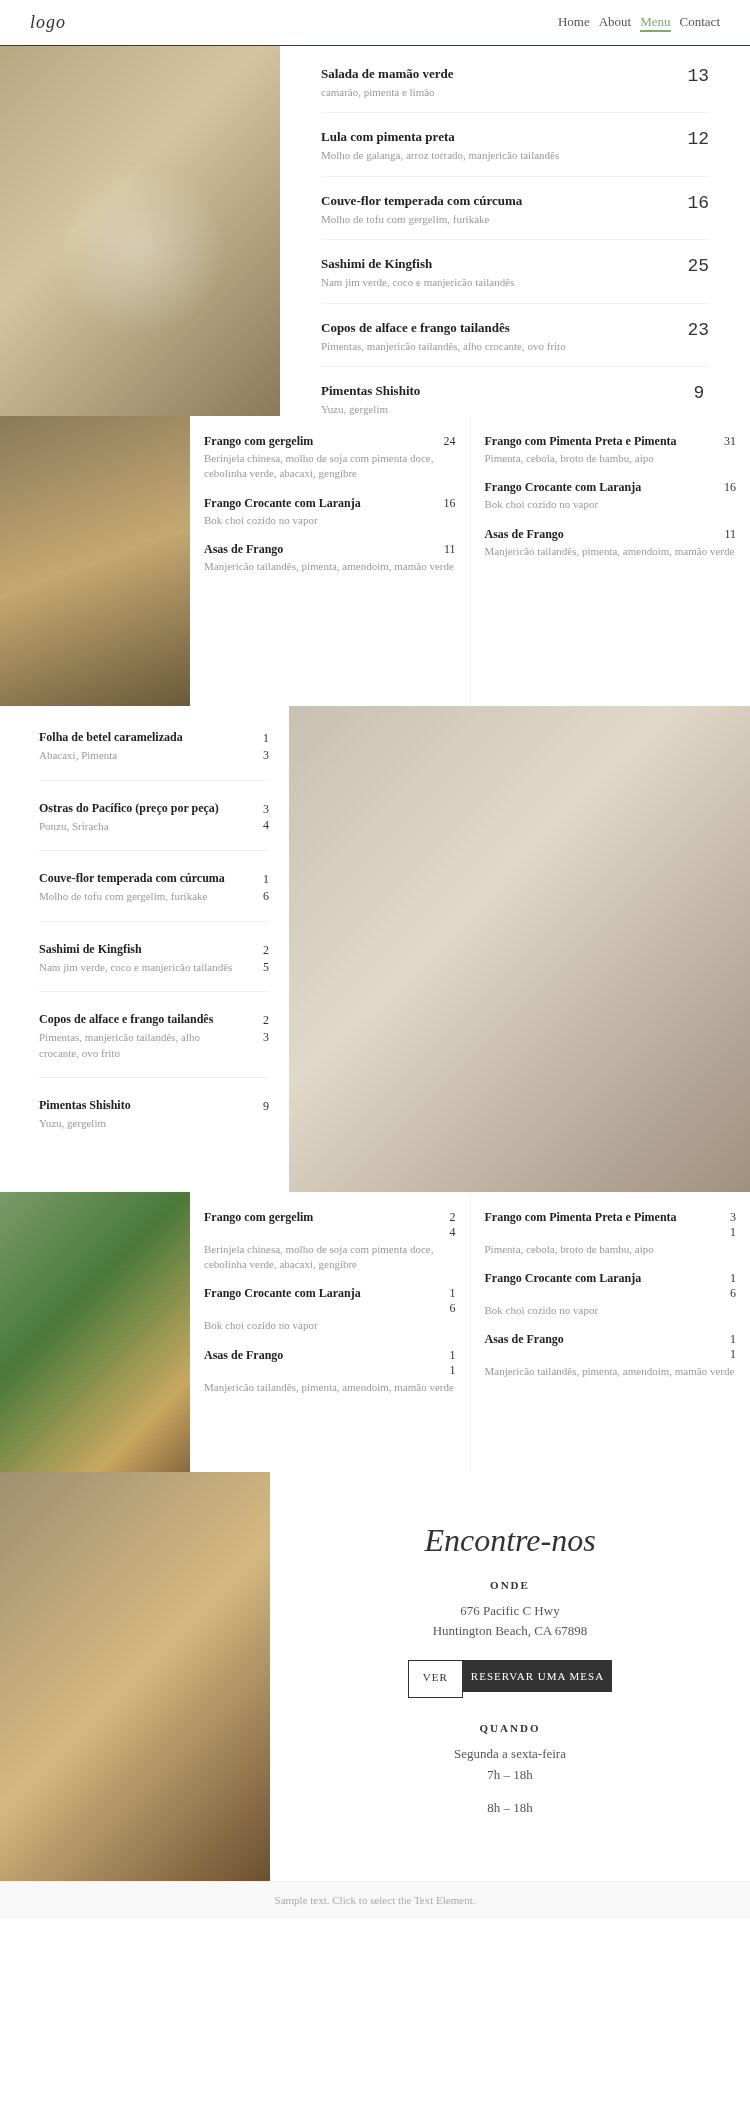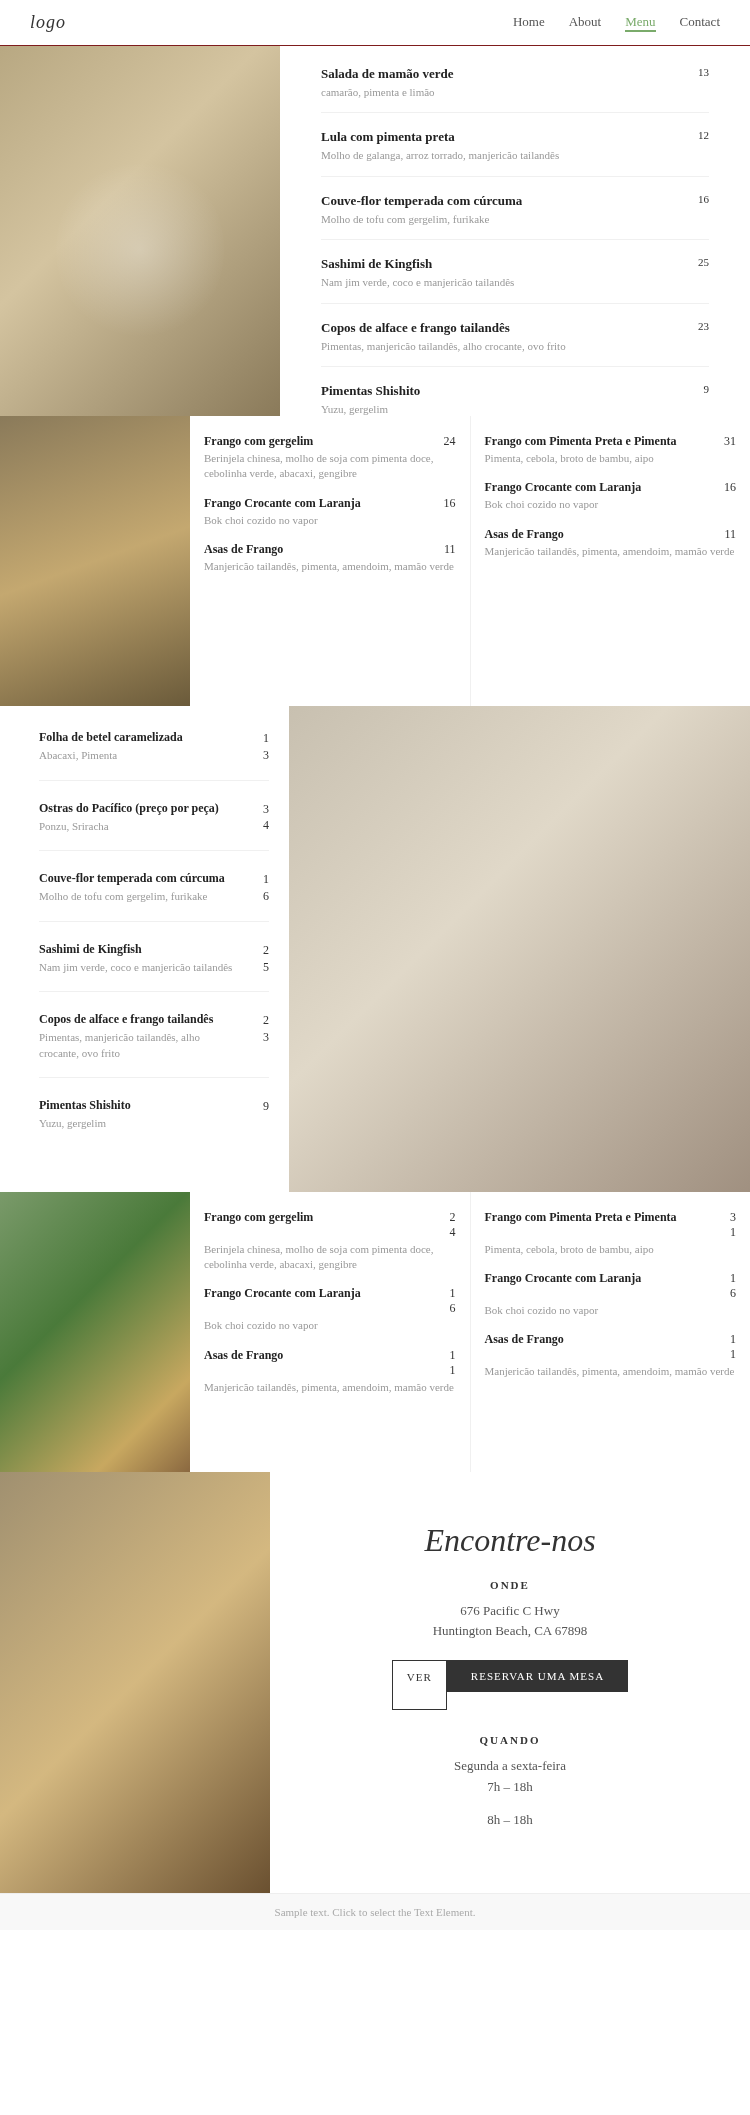--- a/index.html
+++ b/index.html
@@ -8,21 +8,21 @@
     
     nav {
       display: flex;
       justify-content: space-between;
       align-items: center;
       padding: 12px 30px;
       background: #fff;
       border-bottom: 1px solid #7f1d1d;
     }
     .logo { font-size: 18px; font-style: italic; color: #333; letter-spacing: 1px; }
-    .nav-links { display: flex; gap: 24px; font-family: Liberation Serif, serif; }
+    .nav-links { display: flex; gap: 9px; font-family: Liberation Serif, serif; }
     .nav-link { font-size: 13px; color: #555; text-decoration: none; cursor: pointer; }
     .nav-link.active { color: #7aab6b; border-bottom: 2px solid #7aab6b; }
 
     
     .section-hero {
       display: flex;
       height: 370px;
     }
     .hero-image {
       width: 280px;
@@ -46,21 +46,21 @@
       justify-content: space-between;
       align-items: flex-start;
       margin-bottom: 16px;
       border-bottom: 1px solid #f0f0f0;
       padding-bottom: 12px;
     }
     .menu-item:last-child { border-bottom: none; }
     .menu-item-content { flex: 1; }
     .menu-item-name { font-size: 13px; font-weight: bold; color: #222; margin-bottom: 3px; }
     .menu-item-desc { font-size: 11px; color: #999; line-height: 1.4; }
-    .menu-item-price { font-size: 11px; color: #333; font-weight: 500; margin-left: 10px; min-width: 20px; text-align: right; }
+    .menu-item-price { font-size: 18px; color: #333; font-weight: 500; margin-left: 10px; min-width: 20px; text-align: center; font-family: Liberation Mono, monospace; }
 
     
     .section-two-col {
       display: flex;
       height: 290px;
     }
     .col-image {
       width: 190px;
       min-width: 190px;
       overflow: hidden;
@@ -161,23 +161,23 @@
     }
     .find-us-title { font-size: 32px; font-style: italic; color: #333; margin-bottom: 20px; }
     .find-us-section-title { font-size: 11px; font-weight: bold; letter-spacing: 2px; color: #333; margin-bottom: 10px; }
     .find-us-address { font-size: 13px; color: #555; line-height: 1.6; margin-bottom: 18px; }
     .reserve-btn {
       display: inline-block;
       background: #333;
       color: #fff;
       font-size: 11px;
       letter-spacing: 1px;
-      padding: 10px 24px;
+      padding: 10px 8px;
       cursor: pointer;
-      margin-bottom: 18px;
+      margin-bottom: 6px;
     }
     .see-map-btn {
       display: inline-block;
       background: #fff;
       color: #333;
       font-size: 11px;
       letter-spacing: 1px;
       padding: 10px 14px;
       cursor: pointer;
       border: 1px solid #333;

